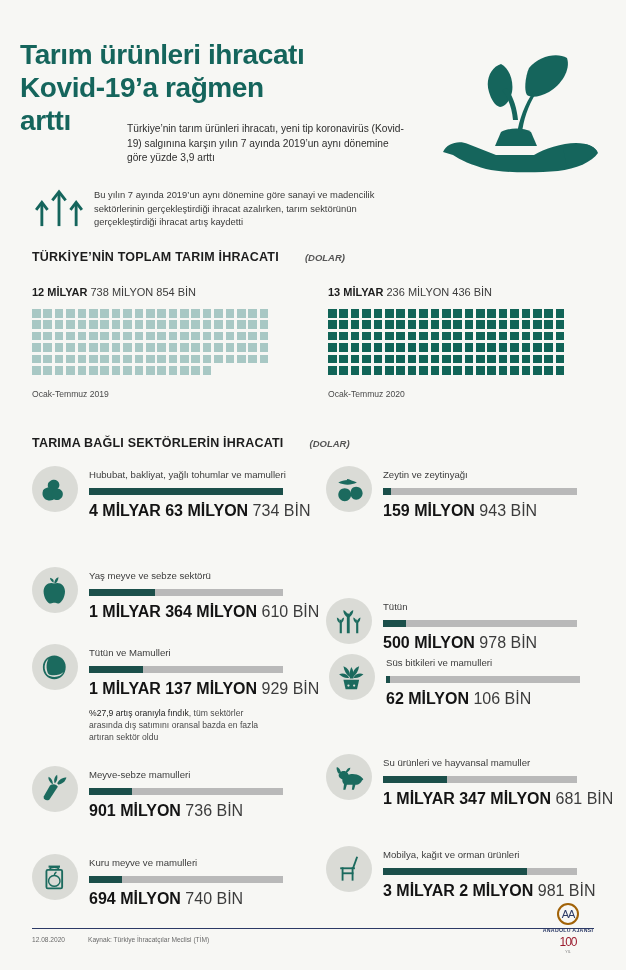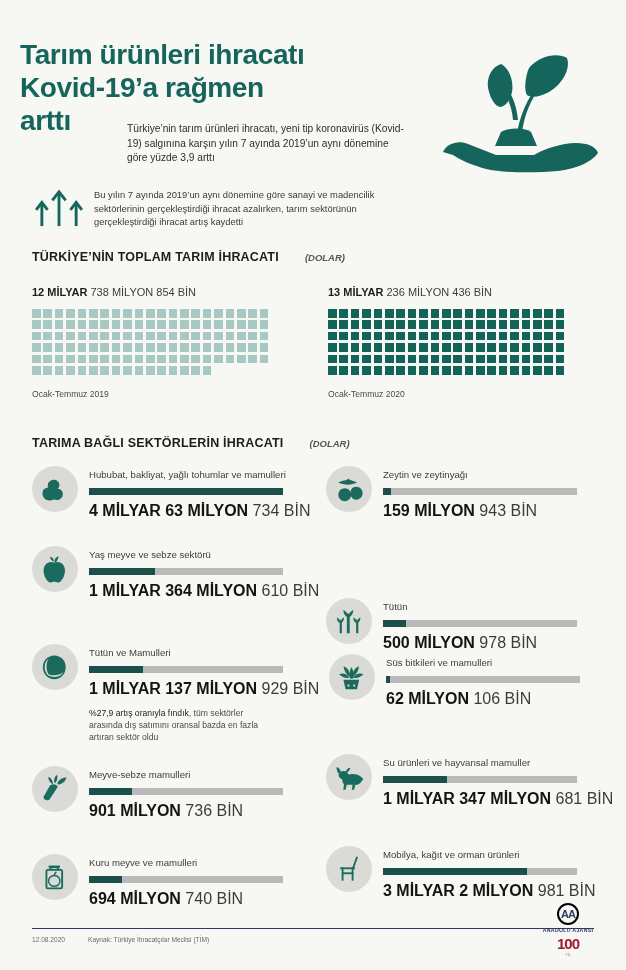--- a/index.html
+++ b/index.html
@@ -167,27 +167,27 @@
   .footer-source {
     position: absolute; left: 88px; top: 936px;
     font-size: 6.6px; color: #6a6a6a;
   }
   .aa-logo {
     position: absolute; right: 26px; top: 903px;
     width: 64px; text-align: center;
   }
   .aa-mark {
     width: 22px; height: 22px; border-radius: 50%;
-    border: 2px solid #000000;
+    border: 2px solid #a16207;
     margin: 0 auto;
-    font-size: 11px; font-weight: bold; color: #2c3a66;
+    font-size: 11px; font-weight: normal; color: #2c3a66;
     line-height: 19px; letter-spacing: -1px;
   }
   .aa-name { font-size: 5.2px; color: #2c3a66; letter-spacing: 0.3px; margin-top: 2px; font-weight: bold;}
-  .aa-cent { font-size: 15px; color: #9b1c2e; font-weight: bold; margin-top: 2px; letter-spacing: -1px;}
+  .aa-cent { font-size: 12px; color: #9b1c2e; font-weight: normal; margin-top: 2px; letter-spacing: -1px;}
   .aa-sub { font-size: 3.6px; color: #777; margin-top: 1px; }
 </style>
 </head>
 <body>
 
 <div id="page">
 
   <div class="header">
     <div class="title">Tarım ürünleri ihracatı
 Kovid-19’a rağmen
@@ -508,21 +508,21 @@
             </svg>
           </div>
           <div class="sector-body">
             <div class="sector-label">Hububat, bakliyat, yağlı tohumlar ve mamulleri</div>
             <div class="bar-track">
               <div class="bar-fill" style="width: 100%;"></div>
             </div>
             <div class="sector-value"><b>4 MİLYAR 63 MİLYON</b><span> 734 BİN</span></div>
           </div>
         </div>
-        <div class="sector" style="position: absolute; top: 80px; left: 0px;">
+        <div class="sector" style="position: absolute; top: 101px; left: 0px;">
           <div class="sector-icon">
             <svg width="30" height="30" viewBox="0 0 42 42">
               <g fill="#1b6a5e">
                 <path d="M20 12c-7-3-15 2-15 11 0 9 6 17 10 17 2 0 3-1 5-1s3 1 5 1c4 0 10-8 10-17 0-9-8-14-15-11z"></path>
                 <path d="M20 12c0-5 2-8 6-9-1 5-2 8-6 9z"></path>
                 <path d="M19 11c-3-2-5-4-5-7 4 1 6 3 5 7z"></path>
               </g>
             </svg>
           </div>
           <div class="sector-body">

